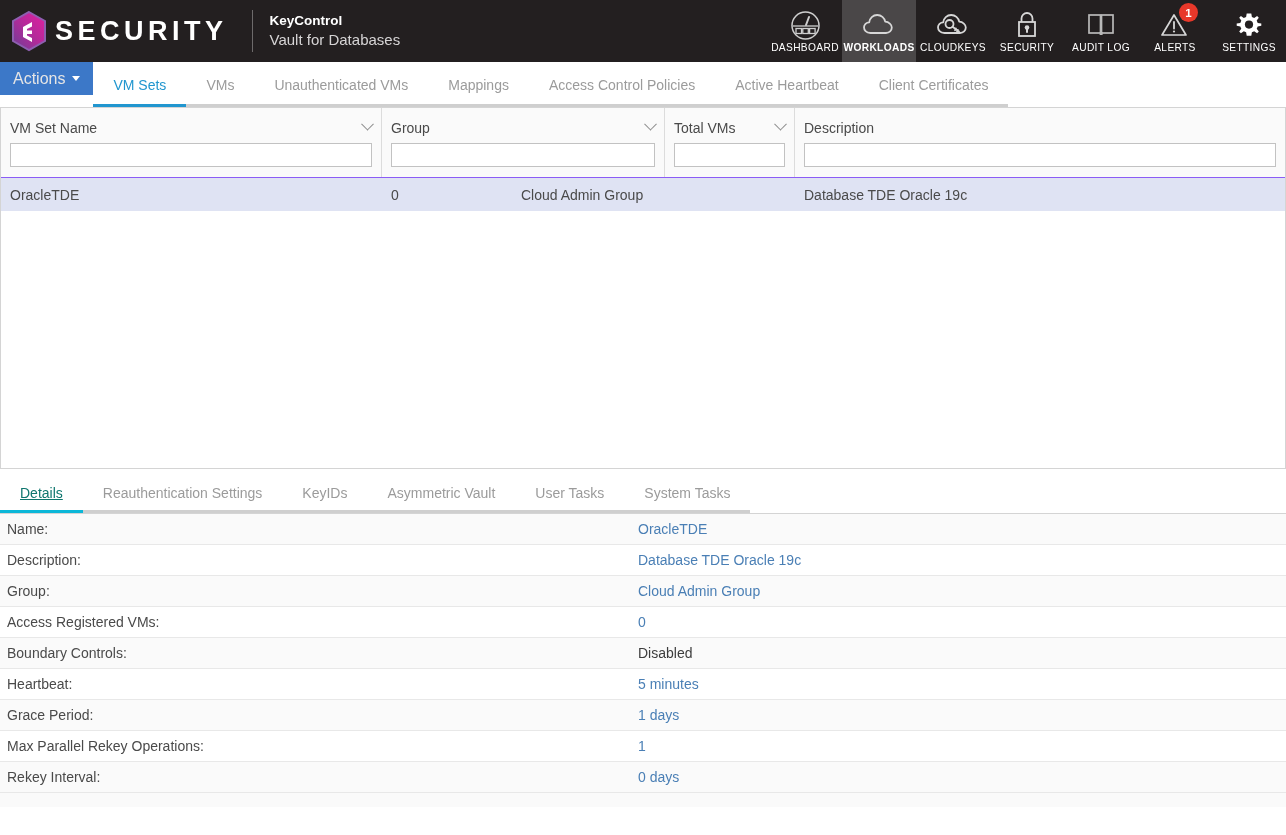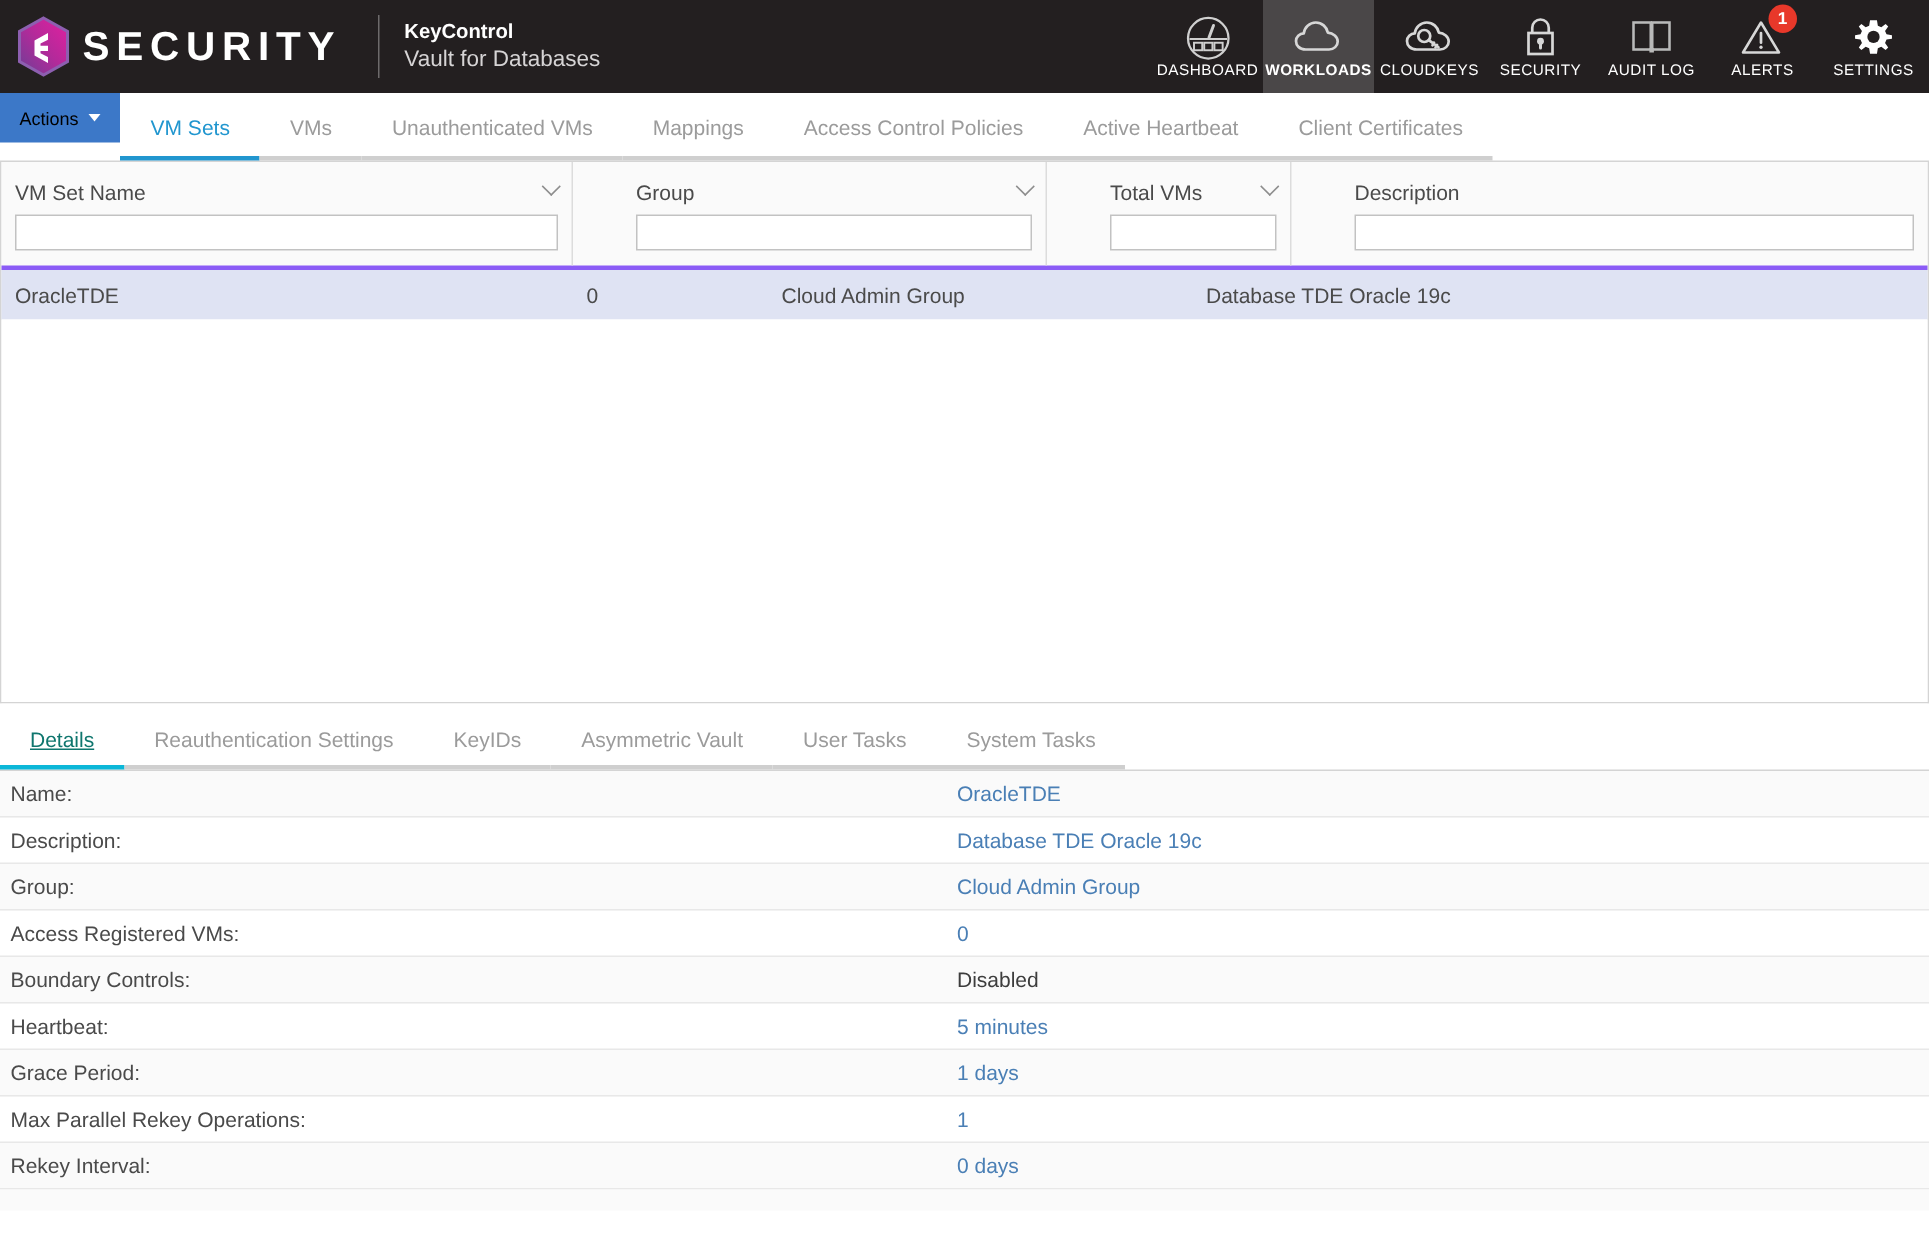--- a/index.html
+++ b/index.html
@@ -51,22 +51,22 @@
   }
 
   
   .tabbar {
     height: 46px; width: 100%;
     background: #fff;
     display: flex; align-items: stretch;
     border-bottom: 1px solid #d4d4d4;
   }
   .actions-btn {
-    background: #3c78c8; color: #000000;
-    font-size: 12px;
+    background: #3c78c8; color: #e5e5e5;
+    font-size: 16px;
     padding: 0 13px;
     display: flex; align-items: center;
     border: none; cursor: pointer;
     height: 33px;
   }
   .caret {
     display: inline-block; margin-left: 7px;
     border-left: 4px solid transparent;
     border-right: 4px solid transparent;
     border-top: 5px solid #fff;
@@ -82,21 +82,21 @@
   .tab.active { color: #2196cf; border-bottom-color: #2196cf; }
   .tabspacer { flex: 1; border-bottom: 0px solid transparent; margin-top: 4px; }
 
   
   .gridpanel {
     margin: 0; border: 1px solid #d4d4d4; border-top: none;
     width: 1286px; height: 361px;
     background: #fff;
     display: flex; flex-direction: column;
   }
-  .grid-head { display: flex; background: #fafafa; border-bottom: 3px solid #8b5cf6; gap: 33px; }
+  .grid-head { display: flex; background: #fafafa; border-bottom: 1px solid #8b5cf6; }
   .gcol { border-right: 1px solid #dcdcdc; padding: 0; }
   .gcol:last-child { border-right: none; }
   .gcol-title {
     display: flex; align-items: center; justify-content: space-between;
     font-size: 14px; color: #4a4a4a;
     padding: 10px 9px 5px 9px; height: 35px;
   }
   .chev {
     width: 9px; height: 9px;
     border-right: 1.6px solid #8d8d8d;

